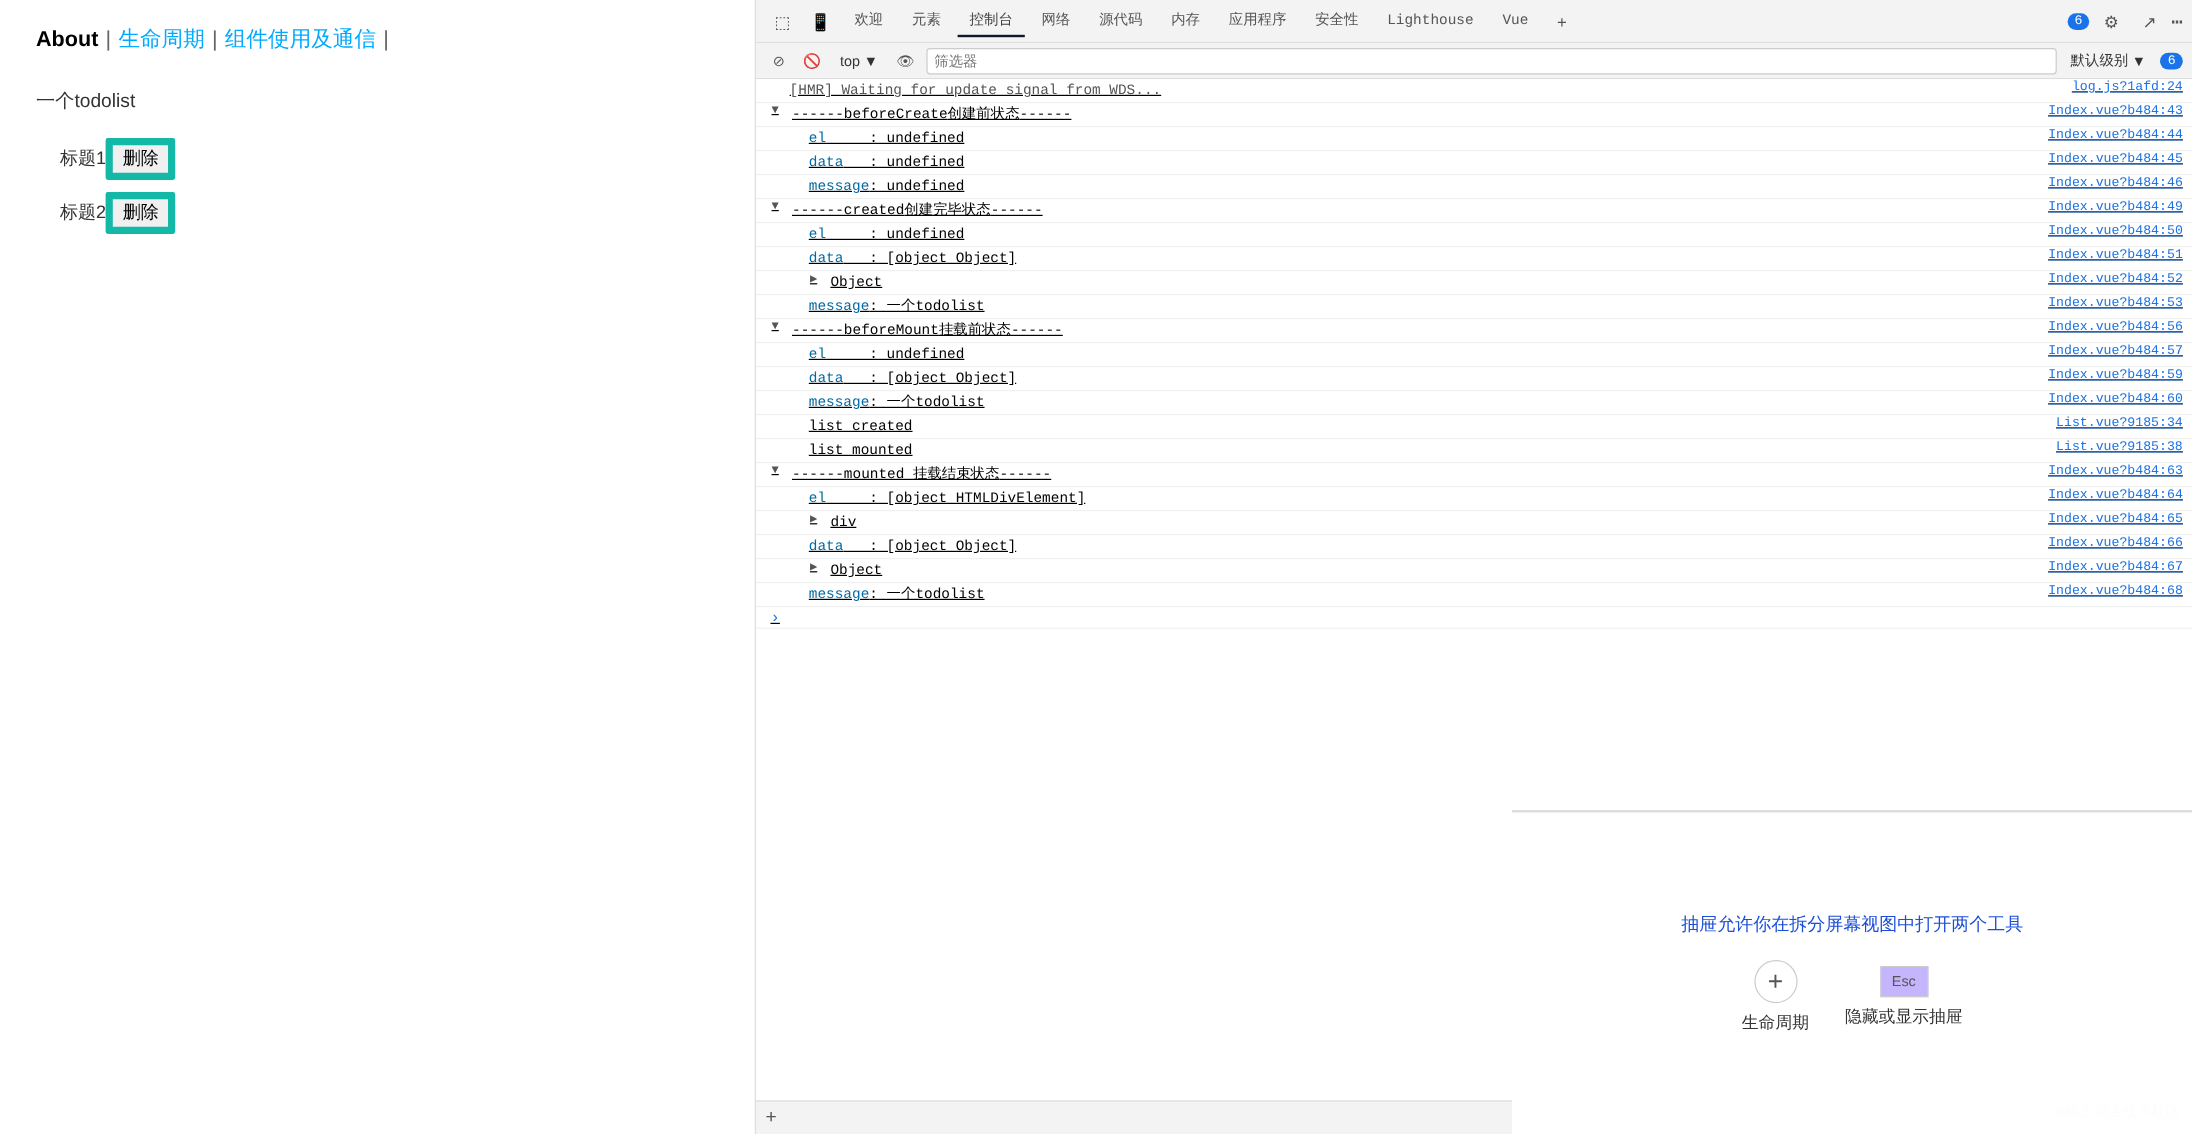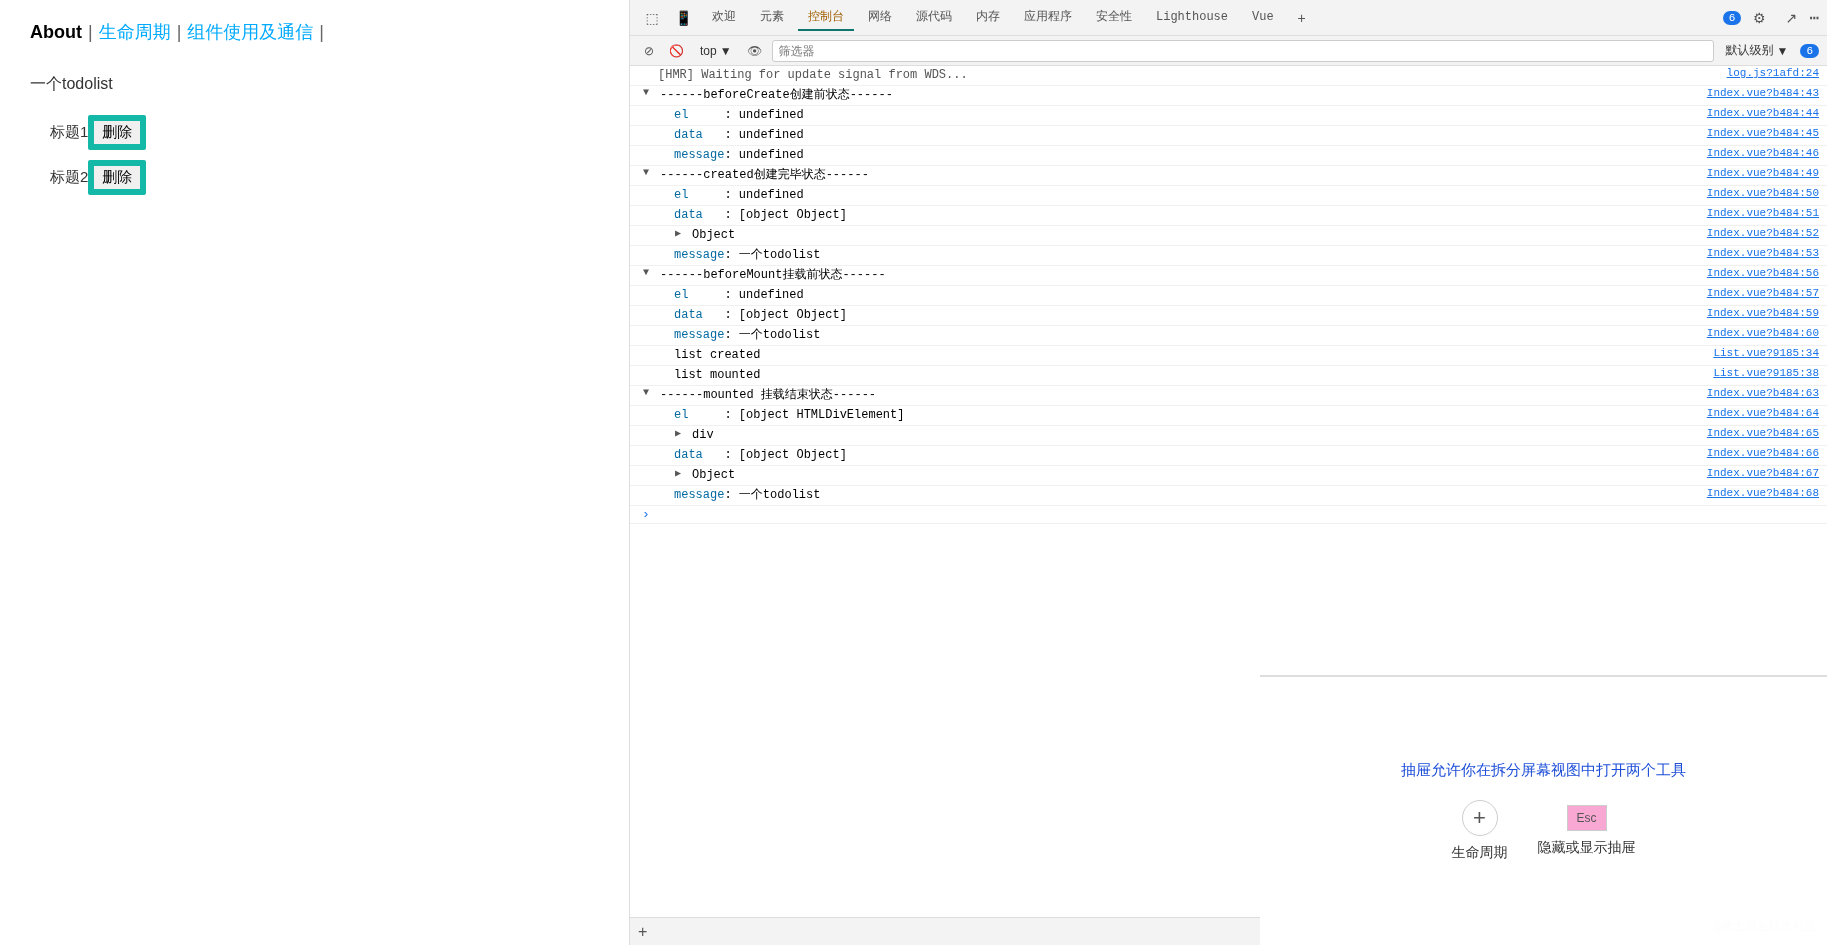--- a/index.html
+++ b/index.html
@@ -100,22 +100,22 @@
       border: none;
     }
     .devtools-top-bar .dt-tab {
       padding: 4px 10px;
       font-size: 12px;
       cursor: pointer;
       color: #555;
       border-bottom: 2px solid transparent;
     }
     .devtools-top-bar .dt-tab.active {
-      color: #a16207;
-      border-bottom: 2px solid #0f766e;
+      color: #404040;
+      border-bottom: 2px solid #0f172a;
     }
     .devtools-top-bar .dt-spacer { flex: 1; }
     .devtools-top-bar .dt-badge {
       background: #1a73e8;
       color: #fff;
       border-radius: 10px;
       padding: 1px 6px;
       font-size: 11px;
     }
     .devtools-top-bar .dt-more {
@@ -175,20 +175,21 @@
       padding: 1px 6px;
       font-size: 11px;
     }
 
     
     .console-content {
       flex: 1;
       overflow-y: auto;
       overflow-x: hidden;
       background: #fff;
+      text-decoration: underline;
     }
 
     .console-line {
       display: flex;
       align-items: flex-start;
       padding: 1px 0 1px 8px;
       border-bottom: 1px solid #f0f0f0;
       min-height: 18px;
       position: relative;
     }
@@ -295,21 +296,21 @@
       color: #555;
     }
     .drawer-overlay .drawer-action-label {
       font-size: 14px;
       color: #333;
     }
     .drawer-overlay .esc-btn {
       width: 40px;
       height: 26px;
       border: 1px solid #ccc;
-      background: #f9a8d4;
+      background: #c4b5fd;
       font-size: 12px;
       cursor: pointer;
       display: flex;
       align-items: center;
       justify-content: center;
       color: #555;
     }
     .watermark {
       position: absolute;
       bottom: 10px;

